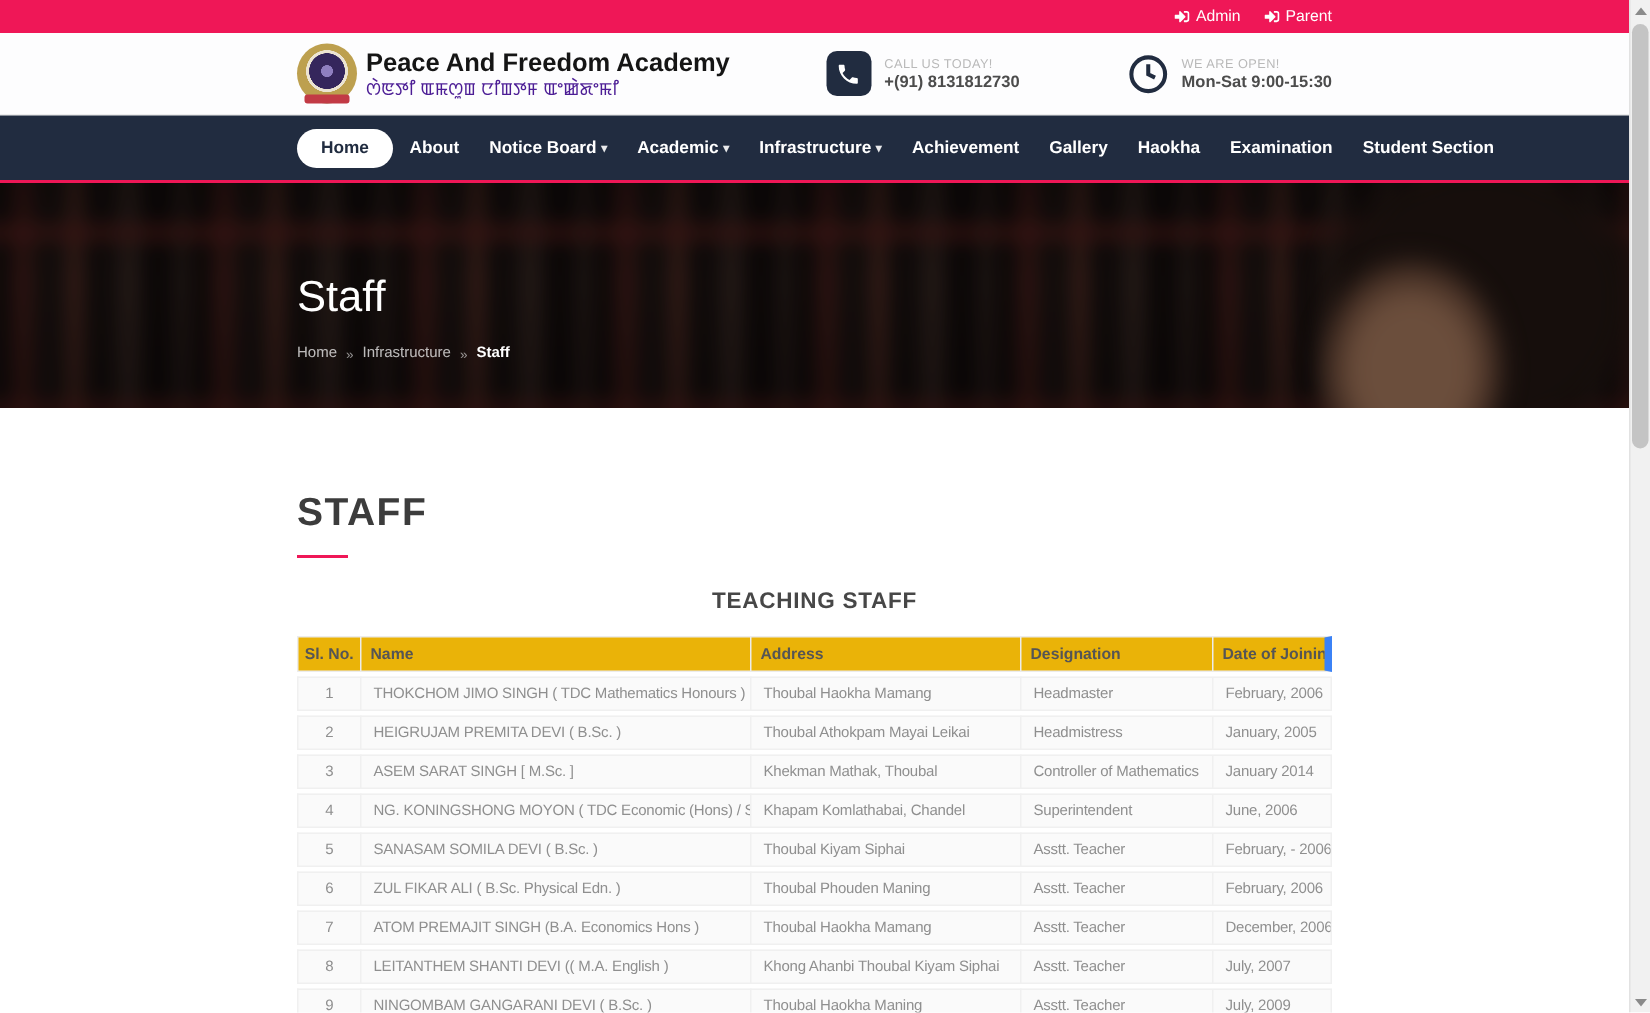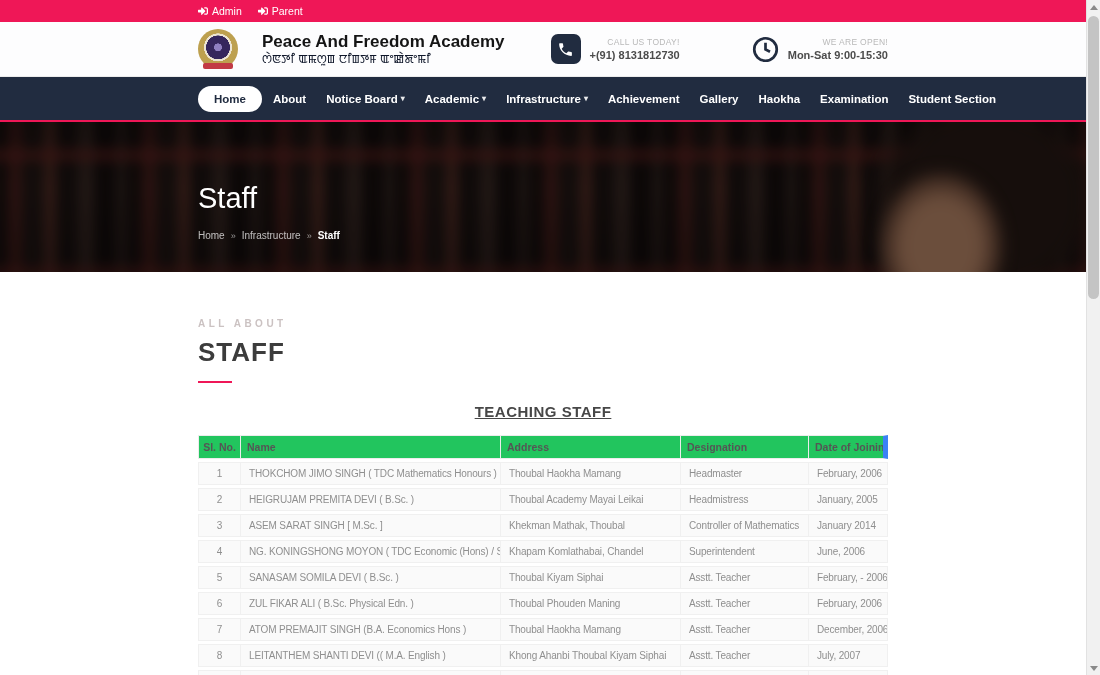--- a/index.html
+++ b/index.html
@@ -5,42 +5,42 @@
   * { box-sizing: border-box; }
   html,body { margin:0; padding:0; }
   body {
     width:1100px; height:675px; overflow:hidden; position:relative;
     font-family:"Liberation Sans", sans-serif; background:#fff;
   }
   .page { width:1086px; }
 
   
   .topbar { height:22px; background:#ef1757; display:flex; align-items:center; }
-  .topbar-inner { width:690px; margin:0 auto; display:flex; justify-content:flex-start; gap:16px; }
+  .topbar-inner { width:690px; margin:0 auto; display:flex; justify-content:flex-end; gap:16px; }
   .toplink { display:inline-flex; align-items:center; gap:4px; color:#fff; font-size:10.5px; cursor:pointer; }
   .toplink svg { width:10px; height:10px; fill:#fff; }
 
   
   .header { height:55px; background:#fdfdfe; border-bottom:1px solid #ececec; }
   .header-inner { width:690px; margin:0 auto; height:100%; display:flex; align-items:center; }
-  .brand { display:flex; align-items:center; gap:24px; }
+  .brand { display:flex; align-items:center; gap:6px; }
   .logo { width:40px; height:40px; border-radius:50%; position:relative; flex:0 0 auto;
     background: radial-gradient(circle at 50% 46%, #8f7fc0 0 13%, #35265c 14% 40%, #ece4d2 41% 47%, #bda04f 48% 72%, #7d6d35 73% 84%, #f3f3f3 85% 100%);
   }
   .logo-ribbon { position:absolute; bottom:0; left:5px; right:5px; height:6px; background:#c23a45; border-radius:2px; }
   .brand-text { display:flex; flex-direction:column; }
   .brand-name { font-size:17px; font-weight:700; color:#151515; line-height:1.15; }
-  .brand-local { font-size:12px; color:#0f172a; line-height:1.2; }
+  .brand-local { font-size:12px; color:#4c1d95; line-height:1.2; }
   .header-contacts { margin-left:auto; display:flex; gap:72px; }
   .contact { display:flex; align-items:center; gap:9px; }
   .contact-icon-box { width:30px; height:30px; border-radius:7px; background:#212c40; display:flex; align-items:center; justify-content:center; }
   .contact-icon-box svg { width:17px; height:17px; fill:#fff; }
   .contact-icon-circle { width:27px; height:27px; display:flex; align-items:center; justify-content:center; }
   .contact-icon-circle svg { width:27px; height:27px; stroke:#212c40; fill:none; stroke-width:2.4; }
-  .contact-text { display:flex; flex-direction:column;align-items:flex-end; }
+  .contact-text { display:flex; flex-direction:column; }
   .contact-label { font-size:8.5px; color:#b9b9b9; letter-spacing:.3px; }
   .contact-value { font-size:11px; color:#4c4c4c; font-weight:700; margin-top:2px; }
 
   
   .nav { height:45px; background:#212c40; border-bottom:2px solid #ef1757; }
   .nav-inner { width:690px; margin:0 auto; height:43px; display:flex; align-items:center; gap:2px; }
   .nav-item { color:#fff; font-size:11.5px; font-weight:600; padding:6px 9px; white-space:nowrap; cursor:pointer; display:inline-flex; align-items:center; gap:3px; }
   .nav-item.active { background:#fff; color:#212c40; border-radius:16px; padding:7px 16px; }
   .nav-item .caret { font-size:8px; line-height:1; opacity:.9; }
   .nav-red-btn { margin-left:auto; width:18px; height:30px; background:#ef1757; cursor:pointer; }
@@ -63,30 +63,30 @@
   .breadcrumb { margin-top:15px; font-size:10px; color:rgba(255,255,255,.72); display:flex; align-items:center; gap:6px; }
   .crumb { cursor:pointer; }
   .crumb-sep { color:rgba(255,255,255,.55); font-size:9px; }
   .crumb.current { color:#fff; font-weight:700; cursor:default; }
 
   
   .content { width:690px; margin:0 auto; padding-top:46px; }
   .kicker { font-size:10px; letter-spacing:3.5px; color:#cbc2c2; font-weight:600; }
   .section-title { font-size:26px; color:#3c3c3c; font-weight:600; letter-spacing:1px; margin-top:8px; }
   .title-underline { width:34px; height:2px; background:#ef1757; margin-top:13px; }
-  .table-title { text-align:center; font-size:15px; color:#474747; font-weight:600; letter-spacing:.5px; margin-top:20px;text-decoration:underline; }
+  .table-title { text-align:center; font-size:15px; color:#474747; font-weight:600; letter-spacing:.5px; margin-top:20px; }
 
   table.staff { width:100%; border-collapse:separate; border-spacing:0 3px; margin-top:12px; table-layout:fixed; }
   table.staff col.c1 { width:42px; }
   table.staff col.c2 { width:260px; }
   table.staff col.c3 { width:180px; }
   table.staff col.c4 { width:128px; }
   table.staff col.c5 { width:80px; }
   table.staff th {
-    background:#22c55e; border:1px solid #ececec; border-right:none;
+    background:#eab308; border:1px solid #ececec; border-right:none;
     font-size:10.5px; color:#555; font-weight:700; text-align:left;
     padding:5px 6px; height:22px; white-space:nowrap; overflow:hidden;
   }
   table.staff th:last-child { border-right:5px solid #3b82f6; }
   table.staff td {
     background:#fafafa; border:1px solid #f0f0f0; border-right:none;
     font-size:10px; letter-spacing:-.15px; color:#8f8f8f;
     padding:5px 8px 5px 8px; height:22px; white-space:nowrap; overflow:hidden;
   }
   table.staff td:last-child { border-right:1px solid #f0f0f0; padding-right:2px; }
@@ -213,21 +213,20 @@
           <span class="crumb">Home</span>
           <span class="crumb-sep">»</span>
           <span class="crumb">Infrastructure</span>
           <span class="crumb-sep">»</span>
           <span class="crumb current">Staff</span>
         </div>
     </div>
   </div>
 
   <div class="content">
-    <div class="kicker">ALL ABOUT</div>
     <div class="section-title">STAFF</div>
     <div class="title-underline"></div>
     <div class="table-title">TEACHING STAFF</div>
 
     <table class="staff">
       <colgroup>
           <col class="c1">
           <col class="c2">
           <col class="c3">
           <col class="c4">
@@ -246,21 +245,21 @@
           <tr>
             <td class="num">1</td>
             <td>THOKCHOM JIMO SINGH ( TDC Mathematics Honours )</td>
             <td>Thoubal Haokha Mamang</td>
             <td>Headmaster</td>
             <td>February, 2006</td>
           </tr>
           <tr>
             <td class="num">2</td>
             <td>HEIGRUJAM PREMITA DEVI ( B.Sc. )</td>
-            <td>Thoubal Academy Mayai Leikai</td>
+            <td>Thoubal Athokpam Mayai Leikai</td>
             <td>Headmistress</td>
             <td>January,  2005</td>
           </tr>
           <tr>
             <td class="num">3</td>
             <td>ASEM SARAT SINGH [ M.Sc. ]</td>
             <td>Khekman Mathak, Thoubal</td>
             <td>Controller of Mathematics</td>
             <td>January 2014</td>
           </tr>

